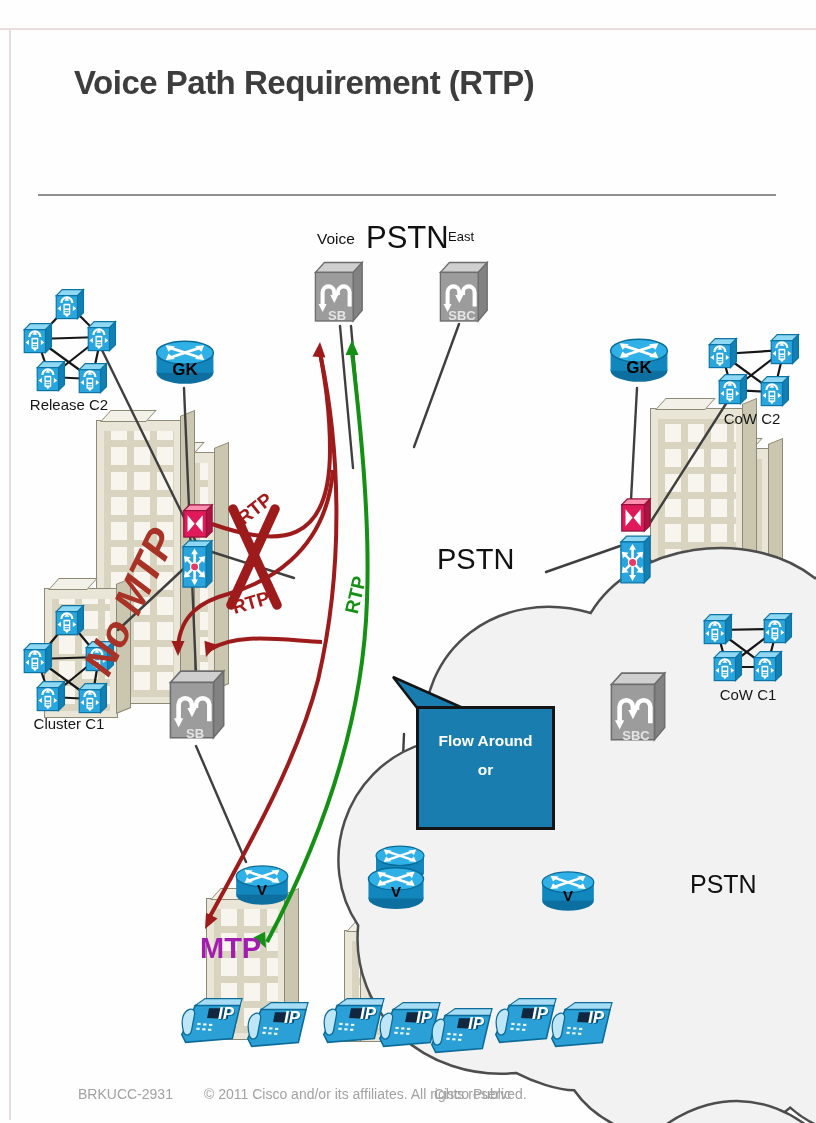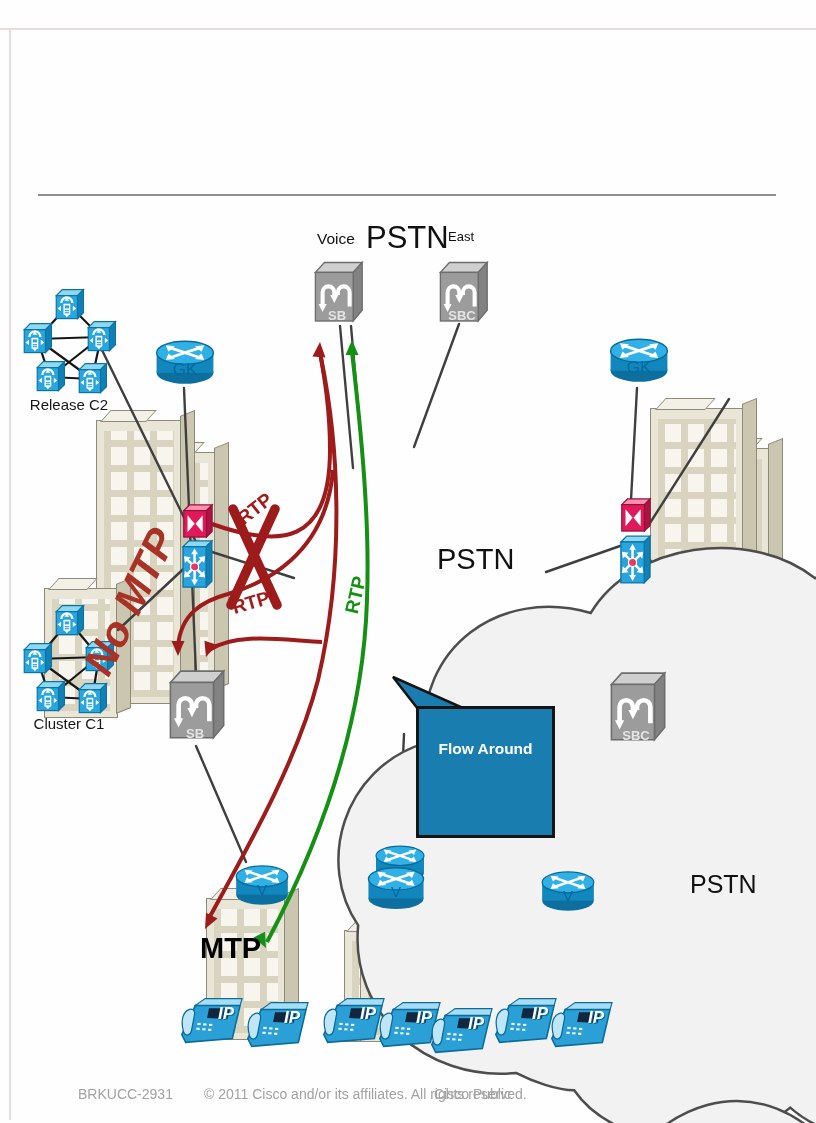--- a/index.html
+++ b/index.html
@@ -19,46 +19,46 @@
   .bld::after{content:"";position:absolute;top:-5px;right:-14px;width:13px;height:100%;background:#cbc6af;
               border:1.5px solid #8d8a77;transform:skewY(-22deg);transform-origin:top left;}
   .win{position:absolute;inset:10px 7px 6px 7px;background-color:#f7f5ee;
        background-image:repeating-linear-gradient(0deg,#d9d4bf 0 7px,transparent 7px 25px),
                         repeating-linear-gradient(90deg,#d9d4bf 0 7px,transparent 7px 23px);}
   
   #wires{left:0;top:0;z-index:2;}
   
   .dev{position:absolute;z-index:3;}
   .dev svg{width:100%;height:100%;display:block;}
-  .devlbl{position:absolute;left:0;right:0;text-align:center;font-weight:normal;color:#0369a1;}
+  .devlbl{position:absolute;left:0;right:0;text-align:center;font-weight:bold;color:#000000;}
   .sbclbl{bottom:7px;color:#e4e4e4;font-size:13px;font-weight:bold;}
   .gklbl{top:30px;font-size:17px;}
   .vlbl{top:25px;font-size:15px;}
   .cluster{position:absolute;z-index:3;}
   .cluster svg{position:absolute;left:0;top:0;}
   .cl-lbl{position:absolute;left:0;right:0;text-align:center;font-size:15px;color:#161616;}
   .mesh line{stroke:#161616;stroke-width:2.2;}
   .cm{position:absolute;width:34px;height:34px;}
   .phone{position:absolute;width:70px;height:62px;z-index:3;}
   .phone .ip{position:absolute;left:44px;top:16px;font-size:17px;font-weight:bold;color:#fff;
              text-shadow:1px 1px 0 #0b6b99;font-style:italic;}
   
   .note{position:absolute;z-index:5;white-space:nowrap;font-weight:bold;}
   .no-mtp{left:96px;top:648px;font-size:42px;font-style:italic;color:#a93226;
           transform:rotate(-64deg);transform-origin:0 50%;}
   .rtp-red{color:#a31a1a;font-size:19px;}
   .rtp-u{left:236px;top:498px;transform:rotate(-38deg);}
   .rtp-l{left:232px;top:592px;transform:rotate(-16deg);}
   .rtp-green{left:337px;top:584px;color:#149114;font-size:19px;transform:rotate(-77deg);}
-  .mtp{left:200px;top:932px;font-size:29px;color:#000000;}
+  .mtp{left:200px;top:932px;font-size:29px;color:#a21caf;}
   
   .cloudlbl{z-index:3;}
   
   .callout{left:416px;top:706px;width:133px;height:100px;background:#1a7db0;border:3px solid #141414;
-           z-index:4;color:#fff;font-weight:bold;font-size:15.5px;text-align:center;padding-top:26px;
+           z-index:4;color:#fff;font-weight:bold;font-size:15.5px;text-align:center;padding-top:18px;
            line-height:1.85;position:absolute;}
   .callout span{display:block;}
   
   .foot{position:absolute;font-size:14px;color:#a2a2a2;top:1086px;}
   .page{left:770px;top:1082px;font-size:15px;color:#8f8f8f;position:absolute;}
 </style>
 </head>
 <body>
 
 <div id="slide">
@@ -150,20 +150,21 @@
           <rect x="29" y="39.5" width="3.4" height="2.2"></rect>
             <rect x="35" y="40" width="3.4" height="2.2"></rect>
         </g>
         <path d="M10,44 C6,30 10,22 16,20 C20,19 22,22 21,26 L18,42 C17,47 12,48 10,44 Z" fill="#bfe6f6" stroke="#0b6b99" stroke-width="1.3"></path>
       </symbol>
     </defs>
   </svg>
 
   <div class="abs frame-v"></div>
   <div class="abs frame-h"></div>
+  <div class="lbl title">Voice Path Requirement (RTP)</div>
   <div class="abs rule"></div>
 
   <div class="bld" style="left:162px;top:452px;width:52px;height:240px">
       <div class="win"></div>
     </div>
   <div class="bld" style="left:96px;top:420px;width:84px;height:282px">
       <div class="win"></div>
     </div>
   <div class="bld" style="left:44px;top:588px;width:72px;height:128px">
       <div class="win"></div>
@@ -382,24 +383,71 @@
       </svg>
     <svg class="cm" style="left:19px;top:78px">
         <use href="#sym-cm"></use>
       </svg>
     <svg class="cm" style="left:61px;top:80px">
         <use href="#sym-cm"></use>
       </svg>
     <span class="cl-lbl" style="top:113px">Cluster C1</span>
   </div>
 
-
+  <div class="cluster" style="left:702px;top:322px;width:100px;height:110px">
+    <svg class="mesh" width="100" height="100">
+      <line x1="20" y1="32" x2="82" y2="28"></line>
+        <line x1="20" y1="32" x2="30" y2="68"></line>
+      <line x1="82" y1="28" x2="72" y2="70"></line>
+        <line x1="30" y1="68" x2="72" y2="70"></line>
+      <line x1="20" y1="32" x2="72" y2="70"></line>
+        <line x1="82" y1="28" x2="30" y2="68"></line>
+    </svg>
+    <svg class="cm" style="left:3px;top:15px">
+        <use href="#sym-cm"></use>
+      </svg>
+    <svg class="cm" style="left:65px;top:11px">
+        <use href="#sym-cm"></use>
+      </svg>
+    <svg class="cm" style="left:13px;top:51px">
+        <use href="#sym-cm"></use>
+      </svg>
+    <svg class="cm" style="left:55px;top:53px">
+        <use href="#sym-cm"></use>
+      </svg>
+    <span class="cl-lbl" style="top:88px">CoW C2</span>
+  </div>
+
+  <div class="cluster" style="left:698px;top:608px;width:100px;height:100px">
+    <svg class="mesh" width="100" height="95">
+      <line x1="19" y1="22" x2="79" y2="21"></line>
+        <line x1="19" y1="22" x2="29" y2="59"></line>
+      <line x1="79" y1="21" x2="69" y2="59"></line>
+        <line x1="29" y1="59" x2="69" y2="59"></line>
+      <line x1="19" y1="22" x2="69" y2="59"></line>
+        <line x1="79" y1="21" x2="29" y2="59"></line>
+    </svg>
+    <svg class="cm" style="left:2px;top:5px">
+        <use href="#sym-cm"></use>
+      </svg>
+    <svg class="cm" style="left:62px;top:4px">
+        <use href="#sym-cm"></use>
+      </svg>
+    <svg class="cm" style="left:12px;top:42px">
+        <use href="#sym-cm"></use>
+      </svg>
+    <svg class="cm" style="left:52px;top:42px">
+        <use href="#sym-cm"></use>
+      </svg>
+    <span class="cl-lbl" style="top:78px">CoW C1</span>
+  </div>
 
   <div class="callout">
     <span>Flow Around</span>
+    <span>or</span>
   </div>
 
   <div class="note no-mtp">No MTP</div>
   <div class="note rtp-red rtp-u">RTP</div>
   <div class="note rtp-red rtp-l">RTP</div>
   <div class="note rtp-green">RTP</div>
   <div class="note mtp">MTP</div>
 
   <div class="phone" style="left:174px;top:988px">
     <svg viewBox="0 0 72 60" width="70" height="62">

